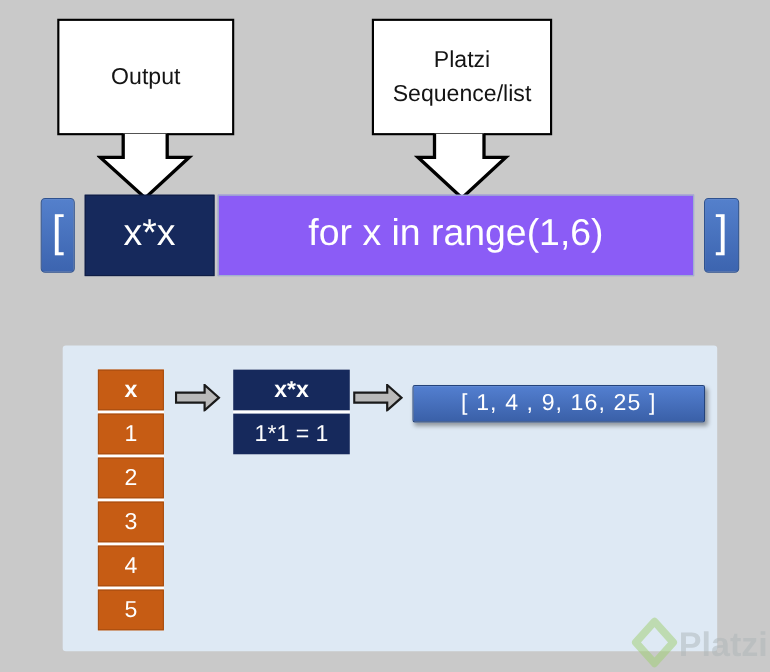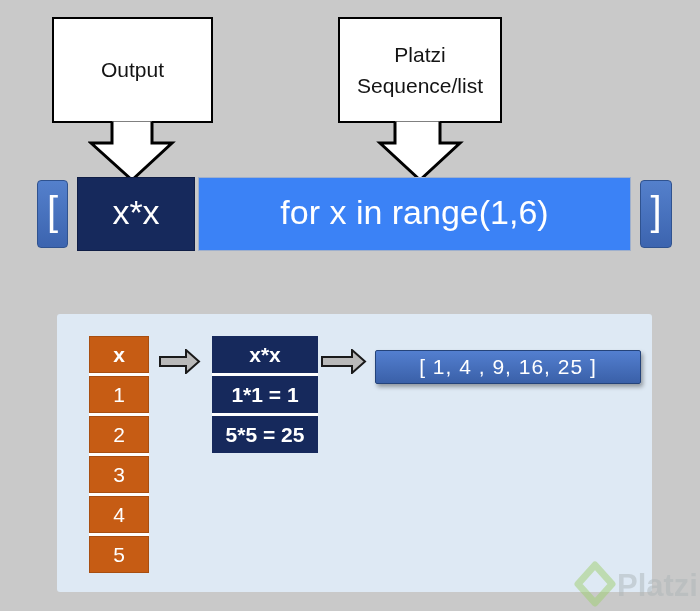--- a/index.html
+++ b/index.html
@@ -48,21 +48,21 @@
     left: 77px; top: 177px; width: 118px; height: 74px;
     background: #16295c;
     border: 1px solid #0f1d45;
     color: #ffffff;
     font-size: 34px;
     display: flex; align-items: center; justify-content: center;
     padding-bottom: 4px;
   }
   .for-box {
     left: 198px; top: 177px; width: 433px; height: 74px;
-    background: #3b82f6;
+    background: #8b5cf6;
     border: 1px solid #9fb0cd;
     color: #ffffff;
     font-size: 34px;
     display: flex; align-items: center; justify-content: center;
     padding-bottom: 4px;
   }
 
   
   .panel {
     left: 57px; top: 314px; width: 595px; height: 278px;
@@ -77,21 +77,21 @@
   }
   .col-x  { left: 89px;  top: 336px; width: 60px; }
   .col-xx { left: 212px; top: 336px; width: 106px; }
   .cell {
     height: 37px;
     display: flex; align-items: center; justify-content: center;
     color: #ffffff;
     font-size: 21px;
   }
   .cell-orange { background: #c65c14; border: 1px solid #a84e10; }
-  .cell-navy   { background: #16295c; font-weight: bold; }
+  .cell-navy   { background: #16295c; }
   .cell-header { font-weight: bold; }
 
   .result-box {
     left: 375px; top: 350px; width: 266px; height: 34px;
     background: linear-gradient(180deg, #537fd0 0%, #3a60a8 100%);
     border: 1px solid #24437a;
     border-radius: 2px;
     box-shadow: 2px 3px 4px rgba(0,0,0,0.35);
     color: #ffffff;
     font-size: 21px;
@@ -139,21 +139,20 @@
   <div class="cell cell-orange">5</div>
 </div>
 
 <svg class="abs block-arrow-1" viewBox="0 0 42 25">
   <path d="M1,8 H27 V1 L40,12.5 L27,24 V17 H1 Z" fill="#b9b9b9" stroke="#1a1a1a" stroke-width="2" stroke-linejoin="miter"></path>
 </svg>
 
 <div class="abs col col-xx">
   <div class="cell cell-navy cell-header">x*x</div>
   <div class="cell cell-navy">1*1 = 1</div>
-  <div class="cell cell-navy">5*5 = 25</div>
 </div>
 
 <svg class="abs block-arrow-2" viewBox="0 0 46 25">
   <path d="M1,8 H31 V1 L44,12.5 L31,24 V17 H1 Z" fill="#b9b9b9" stroke="#1a1a1a" stroke-width="2" stroke-linejoin="miter"></path>
 </svg>
 
 <div class="abs result-box">[ 1, 4 , 9, 16, 25 ]</div>
 
 <svg class="abs watermark" viewBox="0 0 145 52">
   <path d="M32,9 L49,28 L32,47 L15,28 Z" fill="none" stroke="#9fcf70" stroke-width="7" stroke-linejoin="round"></path>

